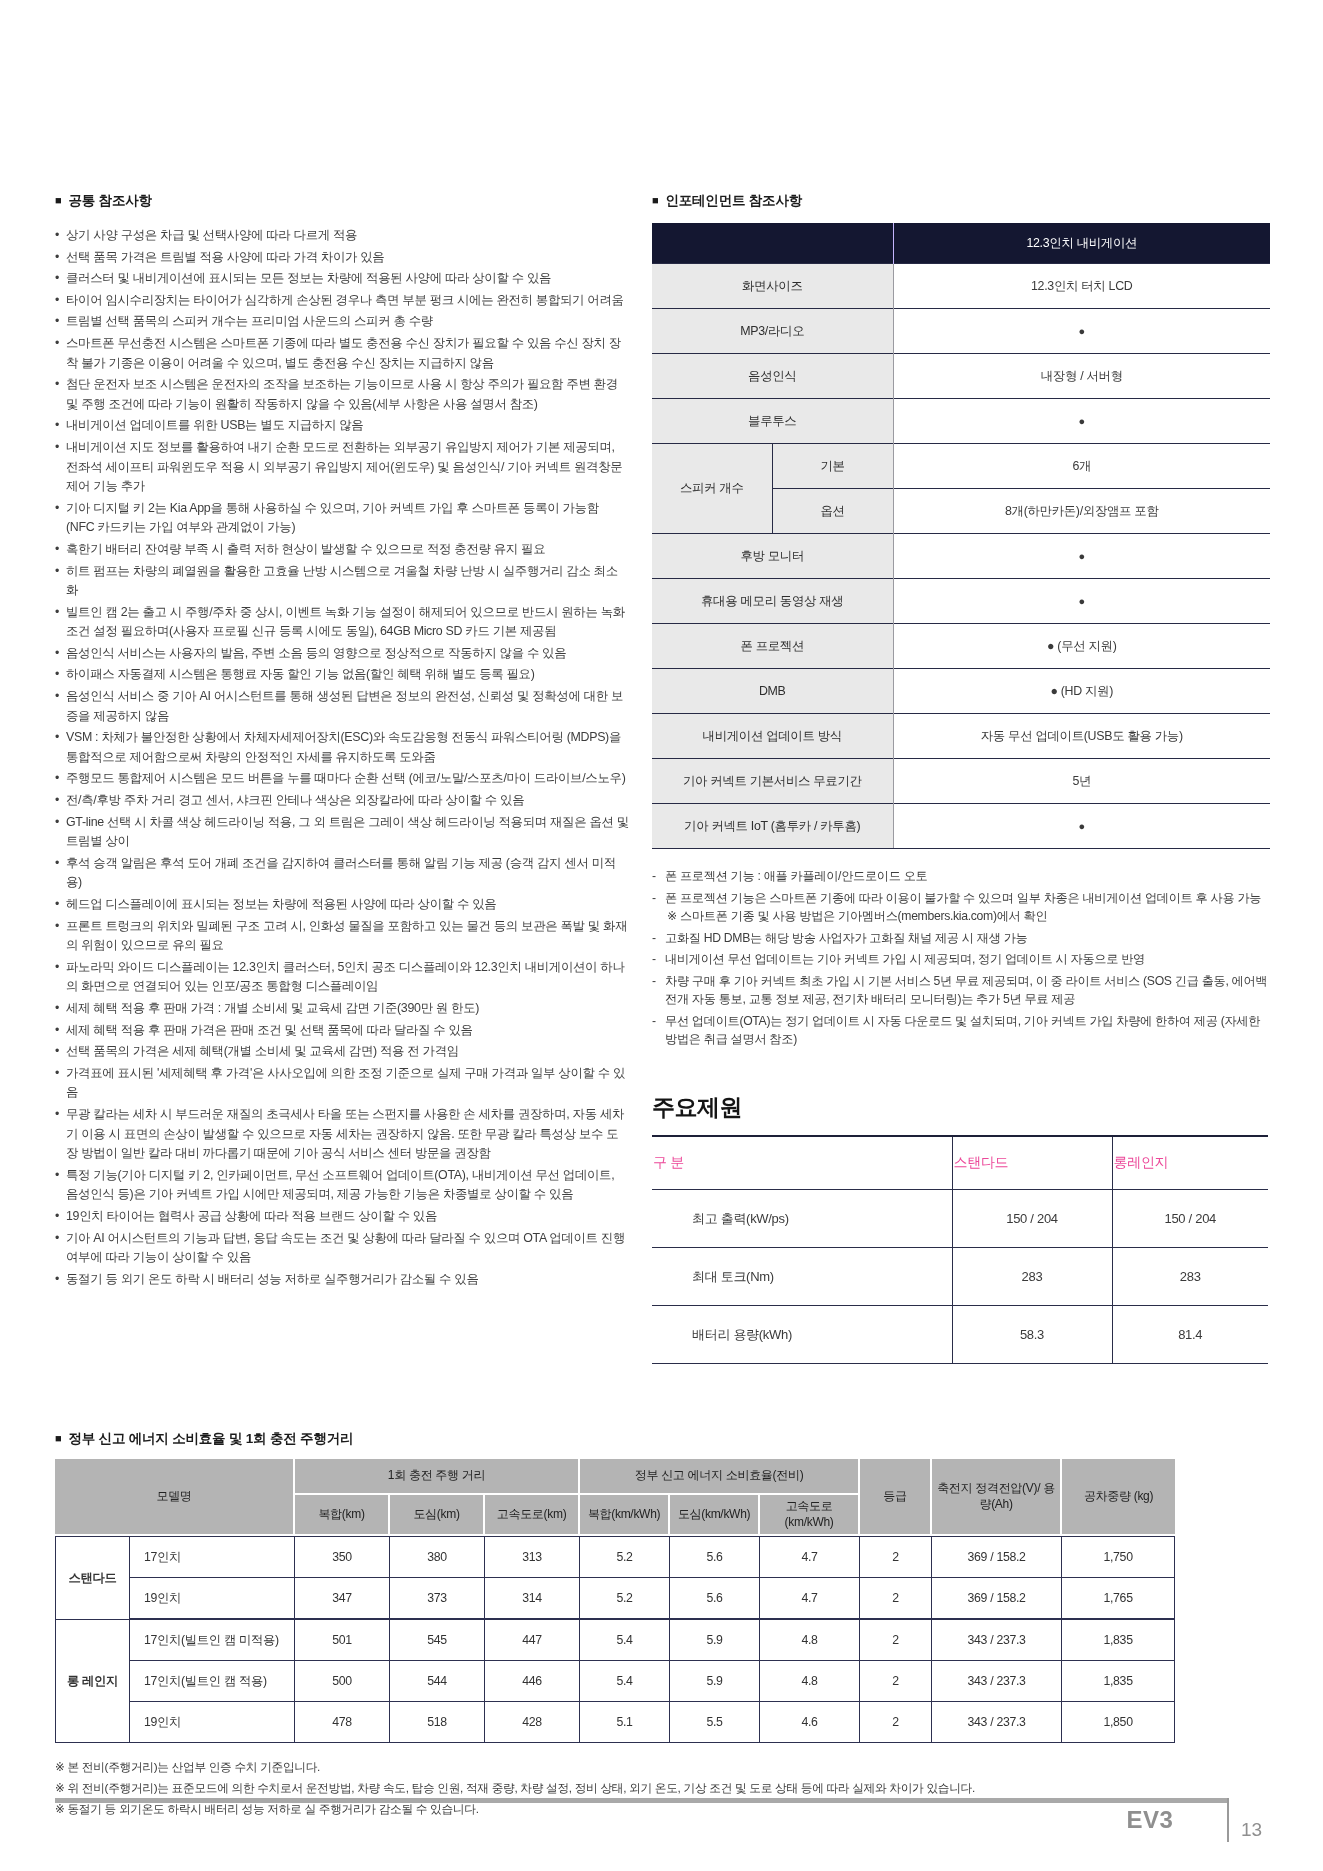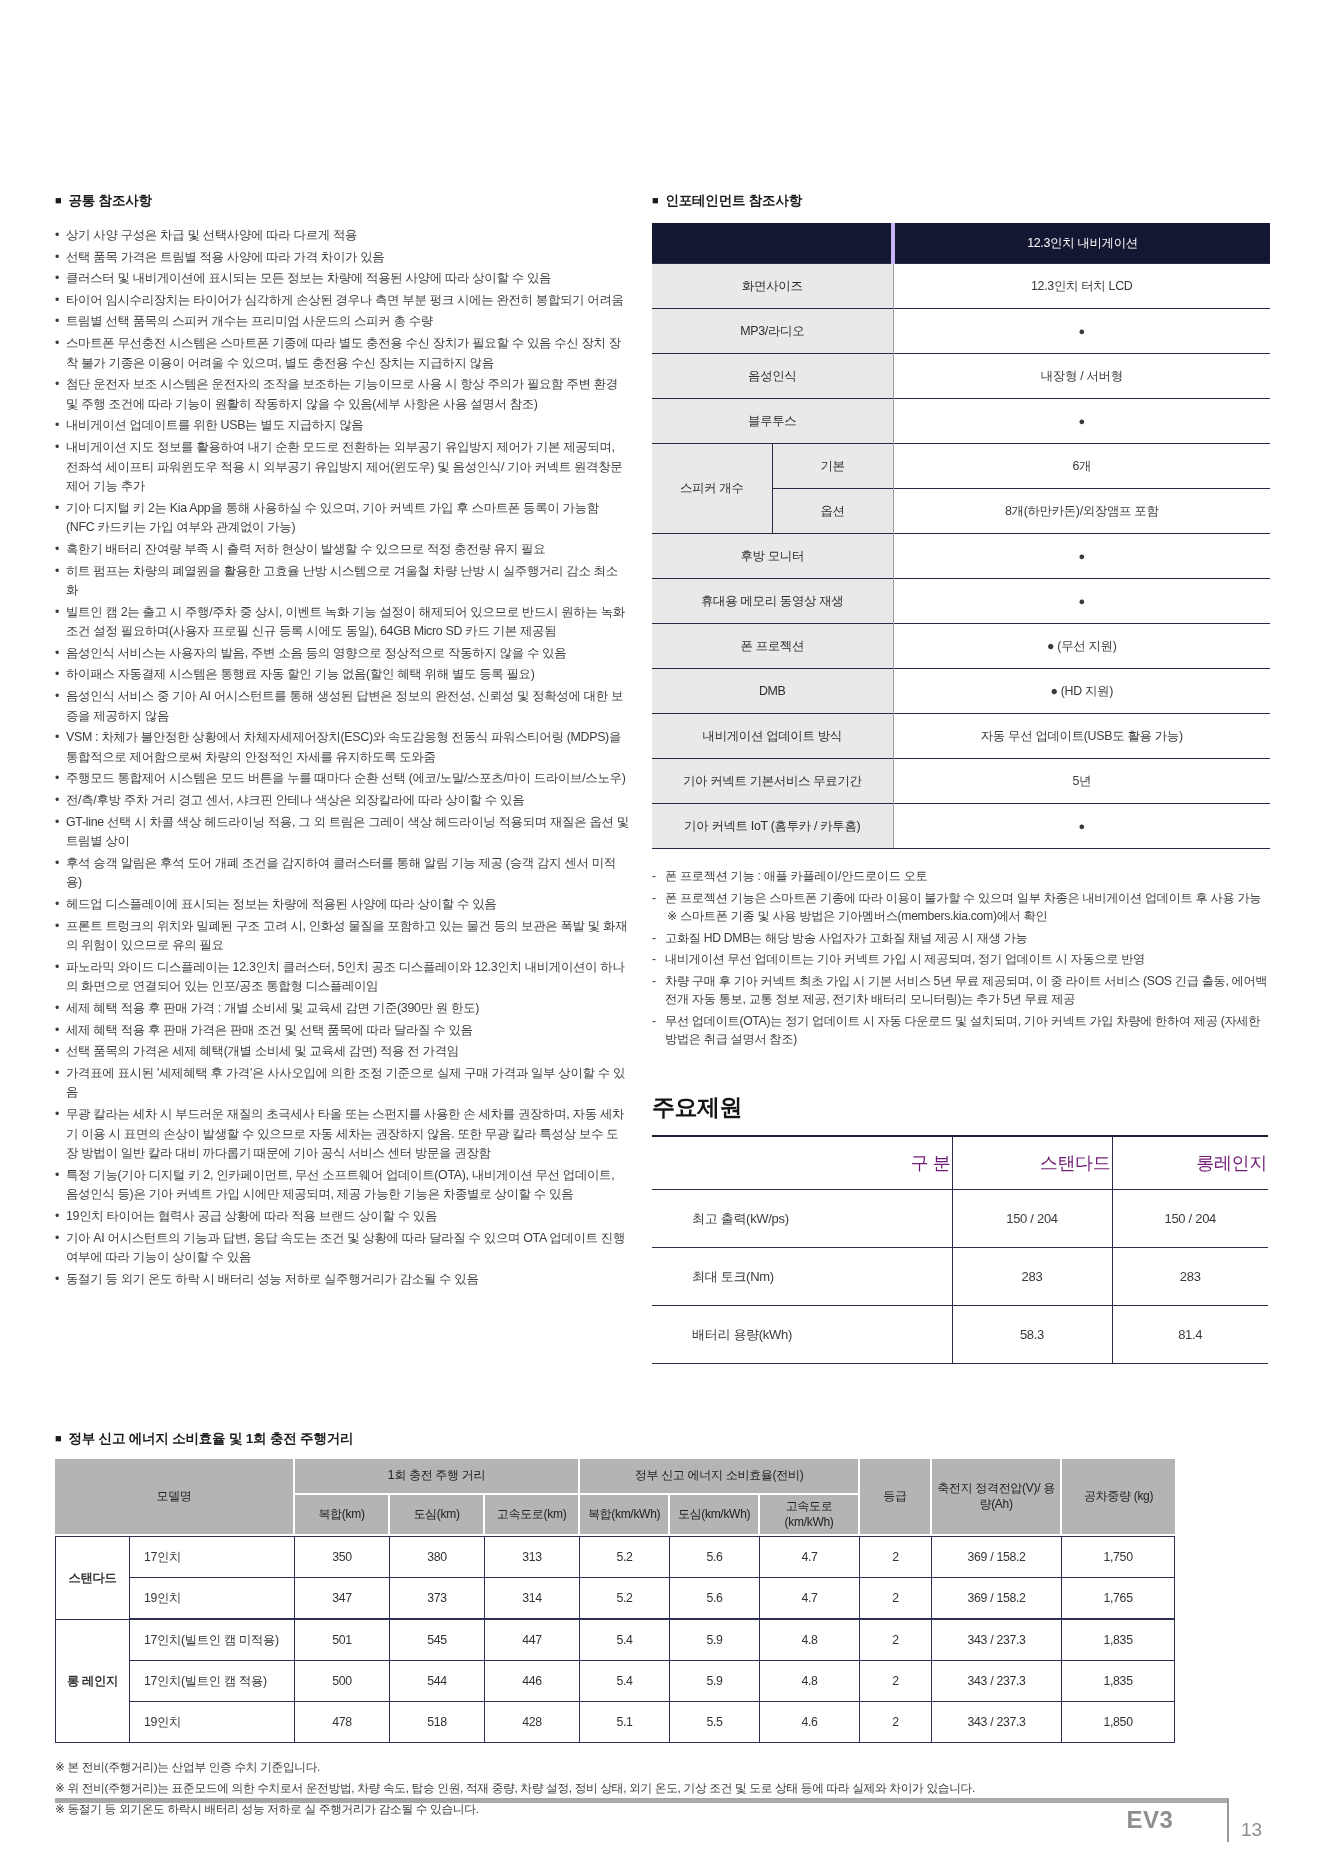--- a/index.html
+++ b/index.html
@@ -12,38 +12,38 @@
   
   .common-notes { position:absolute; left:55px; top:192px; width:574px; }
   .bullets { list-style:none; margin:16px 0 0 0; padding:0; font-size:12.4px; line-height:1.58; color:#3d3d3d; letter-spacing:-0.3px; }
   .bullets li { position:relative; padding-left:11px; margin-bottom:2px; }
   .bullets li::before { content:"•"; position:absolute; left:0; top:0; }
 
   
   .infotainment { position:absolute; left:652px; top:192px; width:618px; }
   table.info { width:100%; border-collapse:collapse; table-layout:fixed; margin-top:13px; font-size:12.4px; letter-spacing:-0.3px; }
   table.info th.dark { background:#141731; color:#ffffff; font-weight:normal; height:38px; text-align:center; }
-  table.info th.dark.val-head { border-left:4px solid #c4b5fd; }
+  table.info th.dark.val-head { border-left:1px solid #c4b5fd; }
   table.info td { border-top:1px solid #272a45; height:42px; text-align:center; vertical-align:middle; }
   table.info tr.last td { border-bottom:1px solid #272a45; }
   table.info td.lab { background:#e9e9e9; color:#2e2e2e; }
   table.info td.val { background:#fff; border-left:1px solid #9b9ba1; color:#3a3a3a; }
   table.info td.spk { border-right:1px solid #272a45; }
   .dot { font-size:11px; }
 
   .info-notes { list-style:none; margin:18px 0 0 0; padding:0; font-size:12.2px; line-height:1.52; color:#3d3d3d; letter-spacing:-0.3px; }
   .info-notes li { position:relative; padding-left:13px; margin-bottom:3px; }
   .info-notes li::before { content:"-"; position:absolute; left:0; top:0; }
   .note-sub { display:block; padding-left:2px; }
 
   
   .main-specs { position:absolute; left:652px; top:1092px; width:616px; }
   .main-specs h2 { margin:0; font-size:23px; font-weight:bold; color:#151515; letter-spacing:-0.5px; }
   table.specs { width:100%; border-collapse:collapse; table-layout:fixed; margin-top:12px; letter-spacing:-0.3px; }
-  table.specs th { border-top:2px solid #1d2038; border-bottom:1px solid #2a2d49; height:50px; font-weight:normal; font-size:18px; color:#701a75; text-align:right; }
+  table.specs th { border-top:2px solid #1d2038; border-bottom:1px solid #2a2d49; height:50px; font-weight:normal; font-size:14px; color:#ec4899; text-align:left; }
   table.specs th + th { border-left:1px solid #2a2d49; }
   table.specs td { border-bottom:1px solid #2a2d49; height:55px; text-align:center; font-size:13px; color:#3a3a3a; }
   table.specs td + td { border-left:1px solid #2a2d49; }
   table.specs td.lab { text-align:left; padding-left:40px; }
 
   
   .energy { position:absolute; left:55px; top:1430px; width:1125px; }
   table.energy-tbl { width:1120px; border-collapse:separate; border-spacing:0; table-layout:fixed; margin-top:11px; letter-spacing:-0.3px; }
   table.energy-tbl th { background:#b4b4b4; color:#222222; font-weight:normal; font-size:12px; border-right:2.5px solid #fff; border-bottom:2.5px solid #fff; padding:4px 2px; line-height:1.3; }
   table.energy-tbl th.hr1 { height:26px; }

